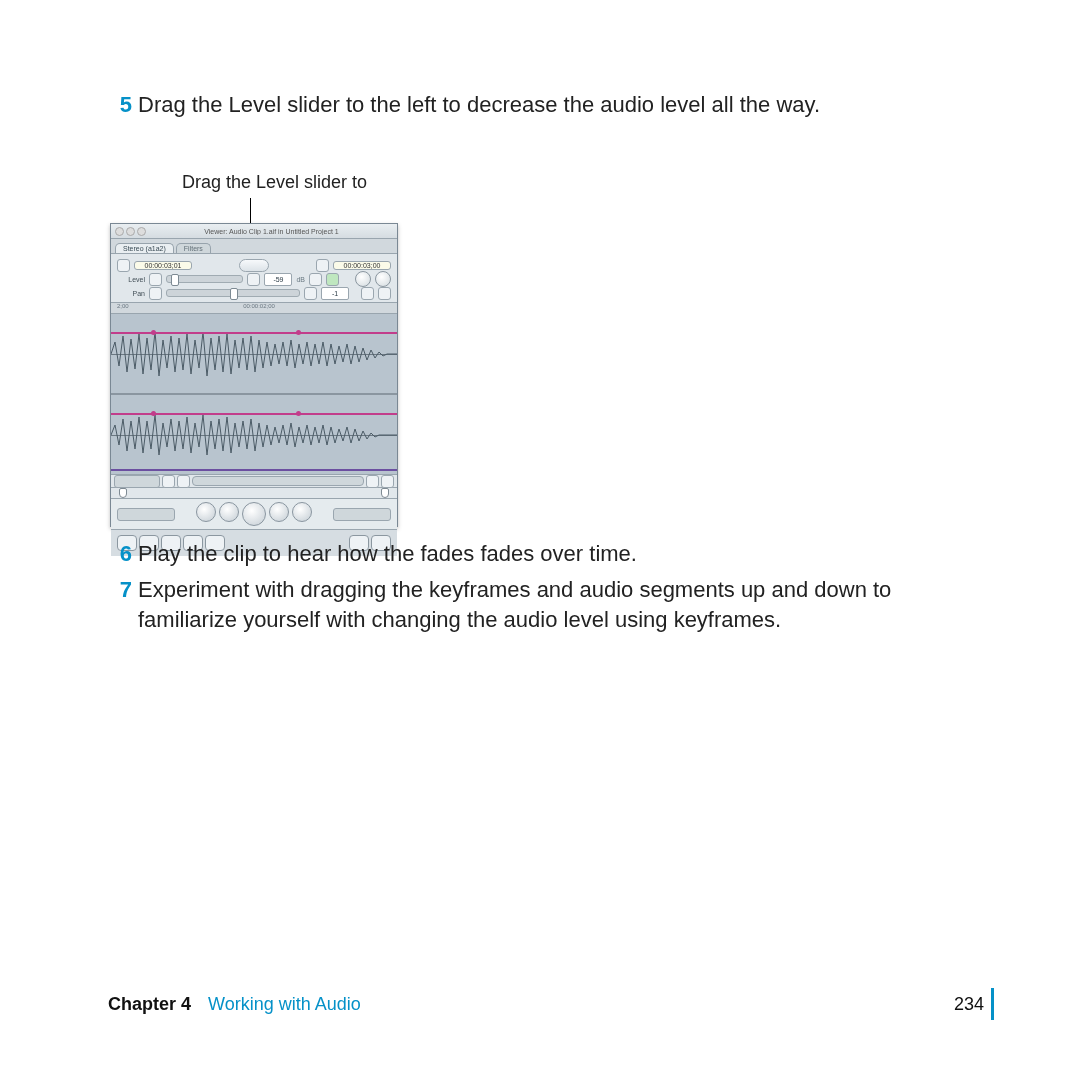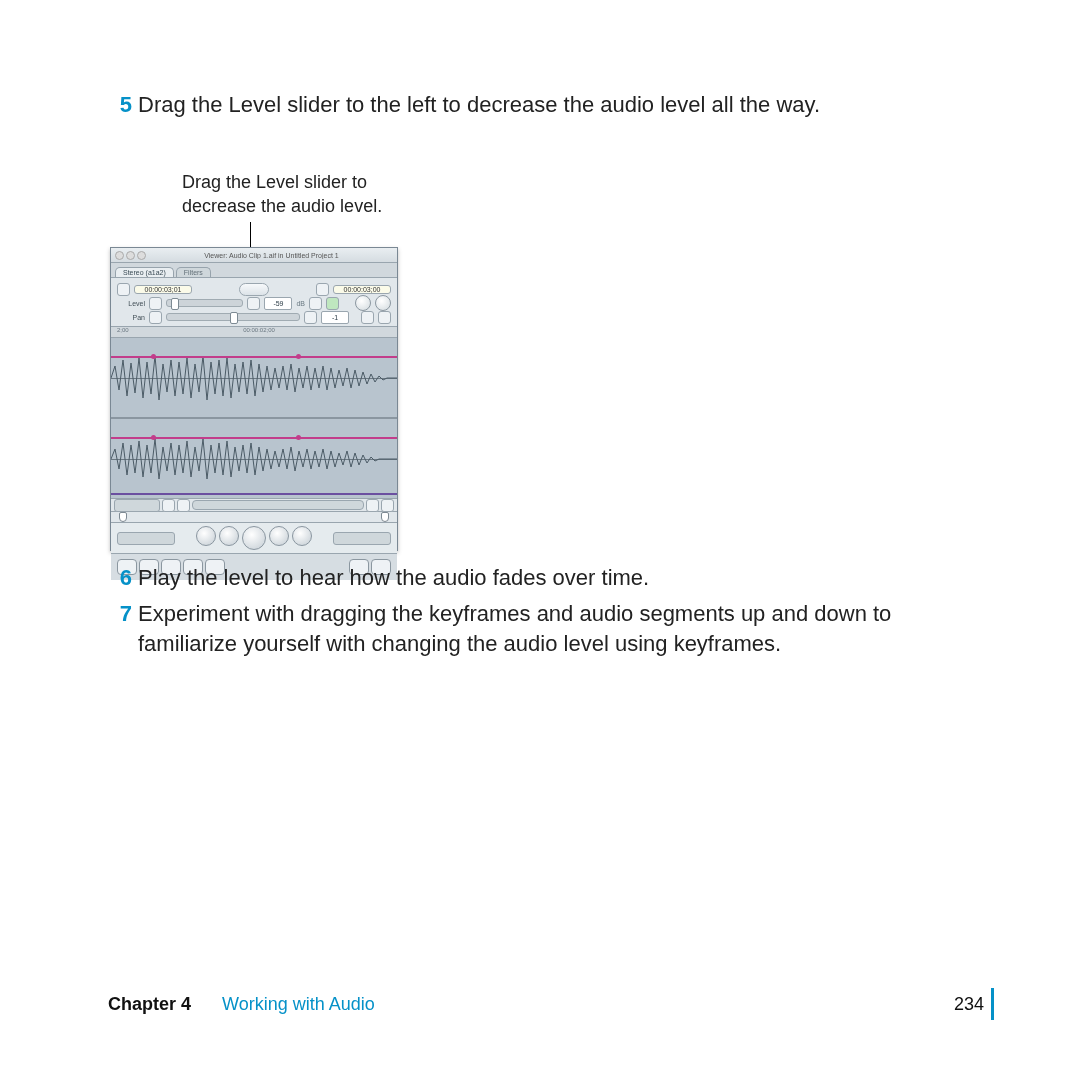--- a/index.html
+++ b/index.html
@@ -37,20 +37,21 @@
     color: #222;
   }
   .callout-block {
     margin: 50px 0 0 74px;
     width: 330px;
   }
   .callout-text {
     font-size: 18px;
     line-height: 24px;
     color: #222;
+    margin-top: 16px;
   }
   .callout-leader {
     width: 1px;
     height: 25px;
     background: #000;
     margin-left: 68px;
     margin-top: 4px;
   }
   
   .shot-wrap {
@@ -174,21 +175,21 @@
   }
   .tool-group{display:flex; gap:2px;}
   .tool-btn { width:18px; height:14px; border:1px solid #8b97a0; background:#eef2f5; border-radius:4px;}
   .post-steps { margin-top: 12px; }
   
   .footer {
     position:absolute; left:108px; right:96px; bottom:64px; height:24px;
     display:flex; align-items:center; font-size:18px;
   }
   .footer .chap { font-weight:700; color:#111; }
-  .footer .title { color:#0591c8; margin-left:31px; }
+  .footer .title { color:#0591c8; margin-left:17px; }
   .footer .spacer { flex:1; }
   .footer .pnum { color:#111; }
   .footer .rule {
     position:absolute; right:-10px; top:-4px; bottom:-4px; width:3px; background:#0591c8;
   }
   
   .wave-svg{position:absolute; inset:0;}
   .kf-line{position:absolute; left:0; right:0; height:2px; background:#c23d8b;}
   .kf-dot{position:absolute; width:5px; height:5px; background:#c23d8b; border-radius:50%;}
 </style>
@@ -197,21 +198,20 @@
 
 <div class="page">
 
   <div class="step-row">
     <div class="step-num">5</div>
     <div class="step-text">Drag the Level slider to the left to decrease the audio level all the way.</div>
   </div>
 
   <div class="callout-block">
     <div class="callout-text">Drag the Level slider to</div>
-    <div class="callout-text">decrease the audio level.</div>
     <div class="callout-leader"></div>
   </div>
 
   <div class="shot-wrap">
     <div class="shot">
       <div class="titlebar">
         <div class="tl-btns">
           <div class="tlc"></div>
           <div class="tlc"></div>
           <div class="tlc"></div>
@@ -325,21 +325,21 @@
           <div class="tool-btn"></div>
           <div class="tool-btn"></div>
         </div>
       </div>
     </div>
   </div>
 
   <div class="post-steps">
     <div class="step-row">
       <div class="step-num">6</div>
-      <div class="step-text">Play the level to hear how the audio fades over time.</div>
+      <div class="step-text">Play the clip to hear how the fades fades over time.</div>
     </div>
     <div class="step-row">
       <div class="step-num">7</div>
       <div class="step-text">Experiment with dragging the keyframes and audio segments up and down to familiarize yourself with changing the audio level using keyframes.</div>
     </div>
   </div>
 
   <div class="footer">
     <span class="chap">Chapter 4</span>
     <span class="title">Working with Audio</span>

